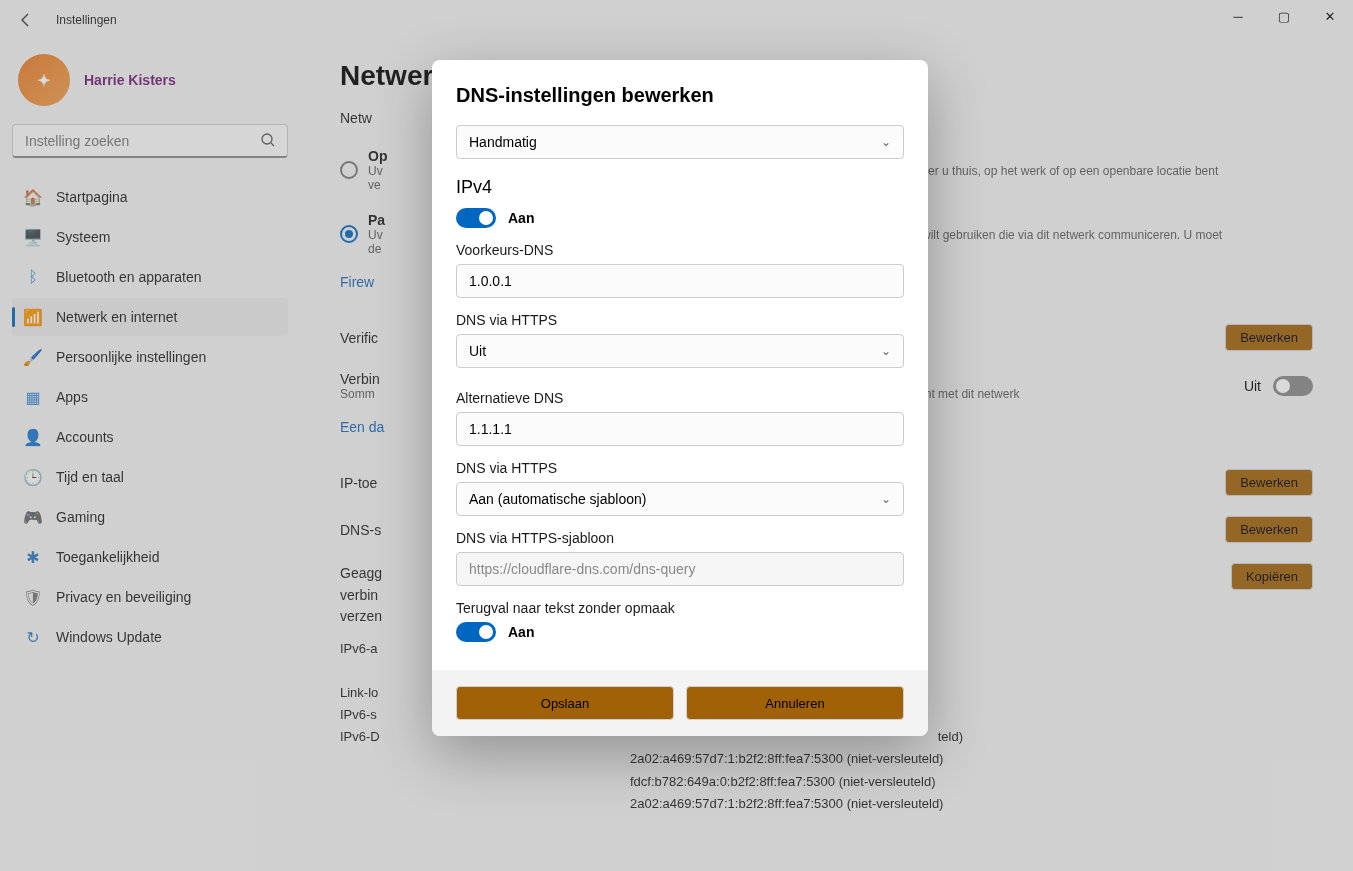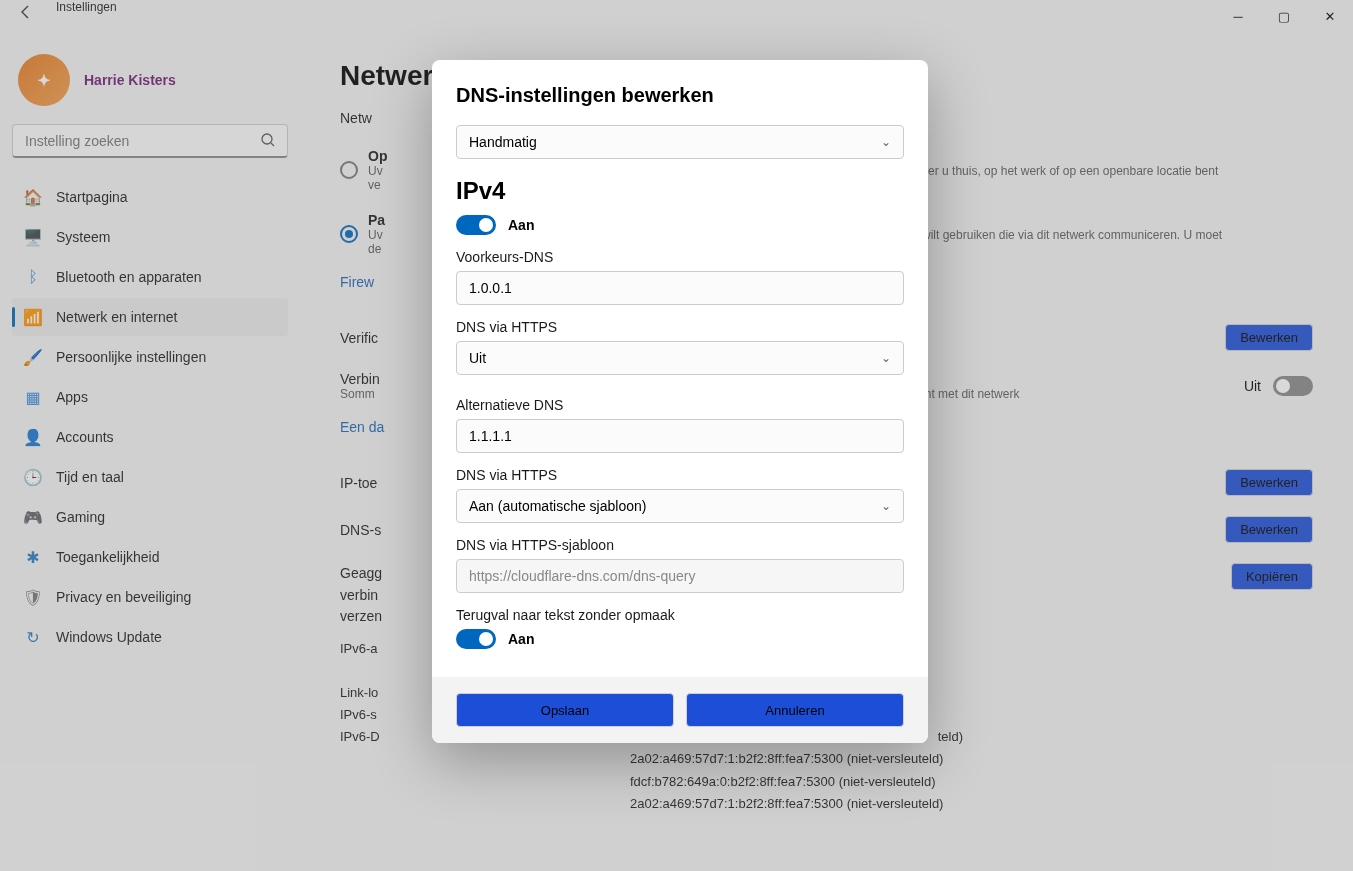--- a/index.html
+++ b/index.html
@@ -1,18 +1,18 @@
 <!DOCTYPE html>
 <html><head>
 <meta charset="utf-8">
 <style>
 * { box-sizing: border-box; margin: 0; padding: 0; font-family: "Segoe UI", sans-serif; }
 body { width: 1353px; height: 871px; background: #f3f3f3; overflow: hidden; position: relative; }
 
-.titlebar { height: 40px; display: flex; align-items: flex-start; padding-left: 14px; }
+.titlebar { height: 40px; display: flex; align-items: center; padding-left: 14px; }
 .back-btn { width: 24px; height: 24px; display: flex; align-items: center; justify-content: center; cursor: pointer; }
 .title { font-size: 12px; margin-left: 18px; color: #1a1a1a; }
 .win-controls { position: absolute; top: 0; right: 0; display: flex; }
 .win-btn { width: 46px; height: 32px; display: flex; align-items: center; justify-content: center; font-size: 13px; cursor: pointer; }
 
 .layout { display: flex; height: calc(100% - 40px); }
 .sidebar { width: 300px; padding: 10px 12px; }
 .profile { display: flex; align-items: center; gap: 14px; padding: 4px 6px 18px 6px; }
 .avatar { width: 52px; height: 52px; border-radius: 50%; background: linear-gradient(135deg,#e67a22,#f29d4a); display:flex; align-items:center; justify-content:center; color:#fff; font-weight:700; }
 .profile-name { font-weight: 600; font-size: 14px; color: #701a75; text-align: center; }
@@ -26,21 +26,21 @@
 .nav-item.active { background: #eaeaea; position: relative; }
 .nav-item.active::before { content:""; position:absolute; left:0; top:9px; bottom:9px; width:3px; background:#0067c0; border-radius:2px; }
 .nav-icon { width: 18px; height: 18px; display:inline-flex; align-items:center; justify-content:center; font-size:16px; }
 
 .main { flex: 1; padding: 20px 40px; overflow-y: auto; }
 .page-title { font-size: 28px; font-weight: 600; margin-bottom: 18px; }
 .sec-row { display: flex; align-items: center; padding: 10px 0; }
 .sec-label { font-size: 14px; color: #1a1a1a; }
 .sec-sub { font-size: 12px; color: #5a5a5a; }
 .right-area { margin-left: auto; display:flex; align-items:center; gap:12px; }
-.btn { background: #1d4ed8; border: 1px solid #d0d0d0; border-radius: 4px; padding: 5px 14px; font-size: 13px; cursor: pointer; }
+.btn { background: #a16207; border: 1px solid #d0d0d0; border-radius: 4px; padding: 5px 14px; font-size: 13px; cursor: pointer; }
 .link { color: #1a66b8; font-size: 14px; cursor: pointer; }
 
 .radio { width:18px; height:18px; border:2px solid #777; border-radius:50%; display:inline-block; margin-right:10px; position:relative; flex-shrink:0;}
 .radio.checked { border-color:#0067c0; }
 .radio.checked::after { content:""; position:absolute; left:3px; top:3px; width:8px; height:8px; background:#0067c0; border-radius:50%; }
 
 .toggle-sw { width:40px; height:20px; border-radius:10px; background:#888; position:relative; cursor:pointer; }
 .toggle-sw::after { content:""; position:absolute; width:14px; height:14px; background:#fff; border-radius:50%; top:3px; left:3px; }
 .toggle-sw.on { background:#0067c0; }
 .toggle-sw.on::after { left:23px; }
@@ -53,21 +53,21 @@
 .dim { position:absolute; inset:0; background:rgba(120,120,120,0.28); }
 
 
 .dialog { position:absolute; left:432px; top:60px; width:496px; background:#fff; border-radius:8px; box-shadow:0 18px 60px rgba(0,0,0,0.3); display:flex; flex-direction:column; }
 .dlg-body { padding: 24px 24px 10px 24px; overflow-y:auto; max-height: 680px;}
 .dlg-title { font-size: 20px; font-weight: 600; margin-bottom: 18px; }
 .dlg-sel, .dlg-inp { width:100%; height:34px; border:1px solid #ccc; border-radius:4px; background:#fbfbfb; padding:0 12px; font-size:14px; display:flex; align-items:center; justify-content:space-between; cursor:pointer;gap:16px;}
 .dlg-inp { cursor:text; }
 .dlg-inp.readonly { color:#888; background:#f6f6f6;}
 .chev { color:#666; font-size:12px; }
-.h2 { font-size:24px; font-weight:700; margin:18px 0 10px; }
+.h2 { font-size:18px; font-weight:400; margin:18px 0 10px; }
 .fld-label { font-size:14px; margin:14px 0 6px; font-weight:500; color:#1a1a1a;}
 .toggle-row { display:flex; align-items:center; gap:12px;font-weight:bold; }
 .dlg-footer { background:#f3f3f3; padding:16px 24px; display:flex; gap:12px; border-radius:0 0 8px 8px; }
 .dlg-footer .btn { flex:1; height:34px; }
 </style>
 </head>
 <body>
 
 <div class="titlebar">
   <div class="back-btn">

